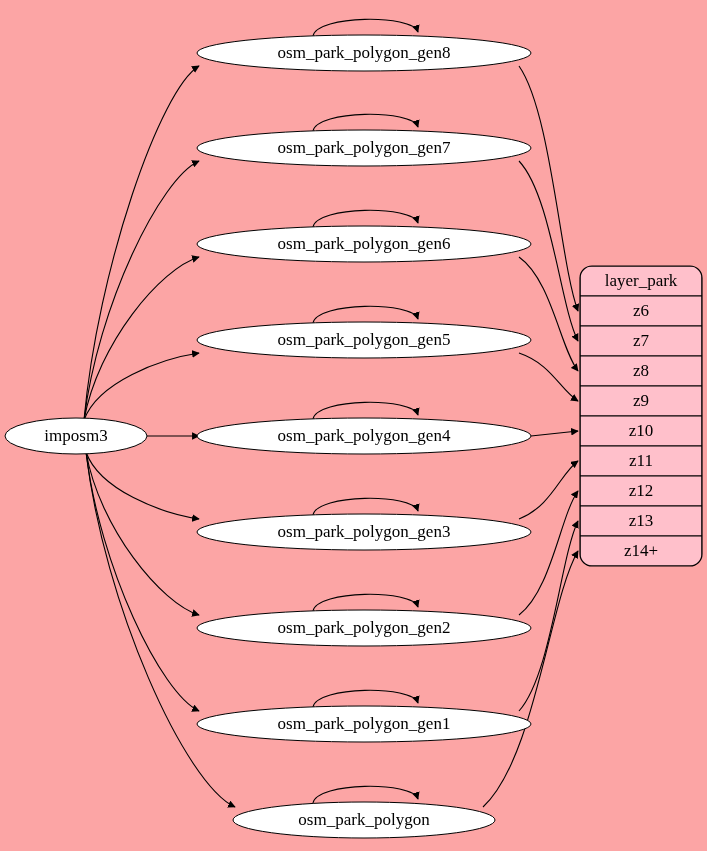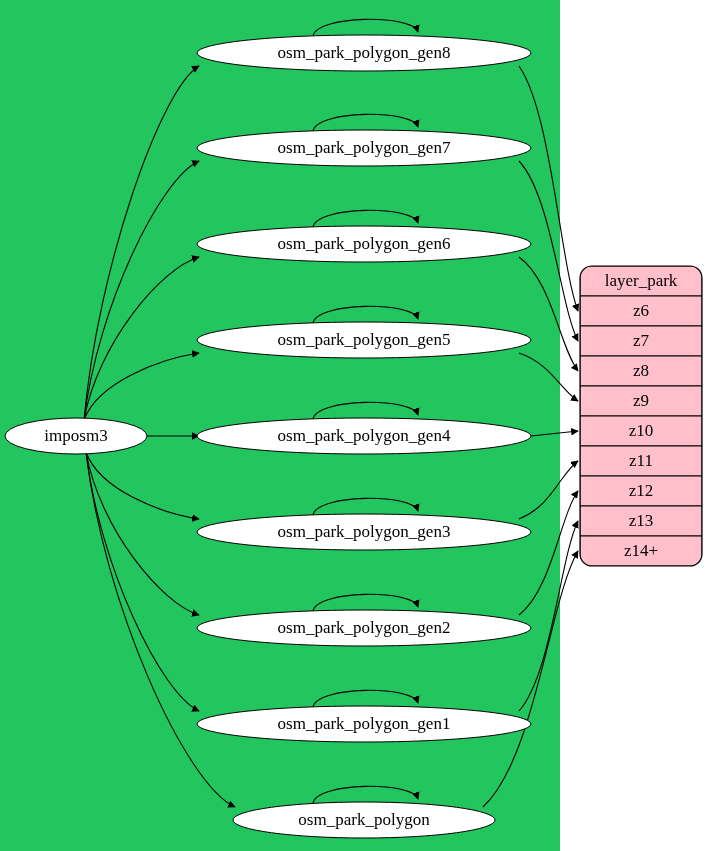--- a/index.html
+++ b/index.html
@@ -8,23 +8,23 @@
     background: #ffffff;
   }
   body {
     width: 707px;
     height: 851px;
     font-family: "Liberation Serif", serif;
     overflow: hidden;
   }
   #graph-root {
     position: relative;
-    width: 560px;
+    width: 707px;
     height: 851px;
-    background: #22c55e;
+    background: #fca5a5;
   }
   svg#graph-canvas {
     position: absolute;
     top: 0;
     left: 0;
     width: 707px;
     height: 851px;
   }
   .node-ellipse {
     fill: #ffffff;

